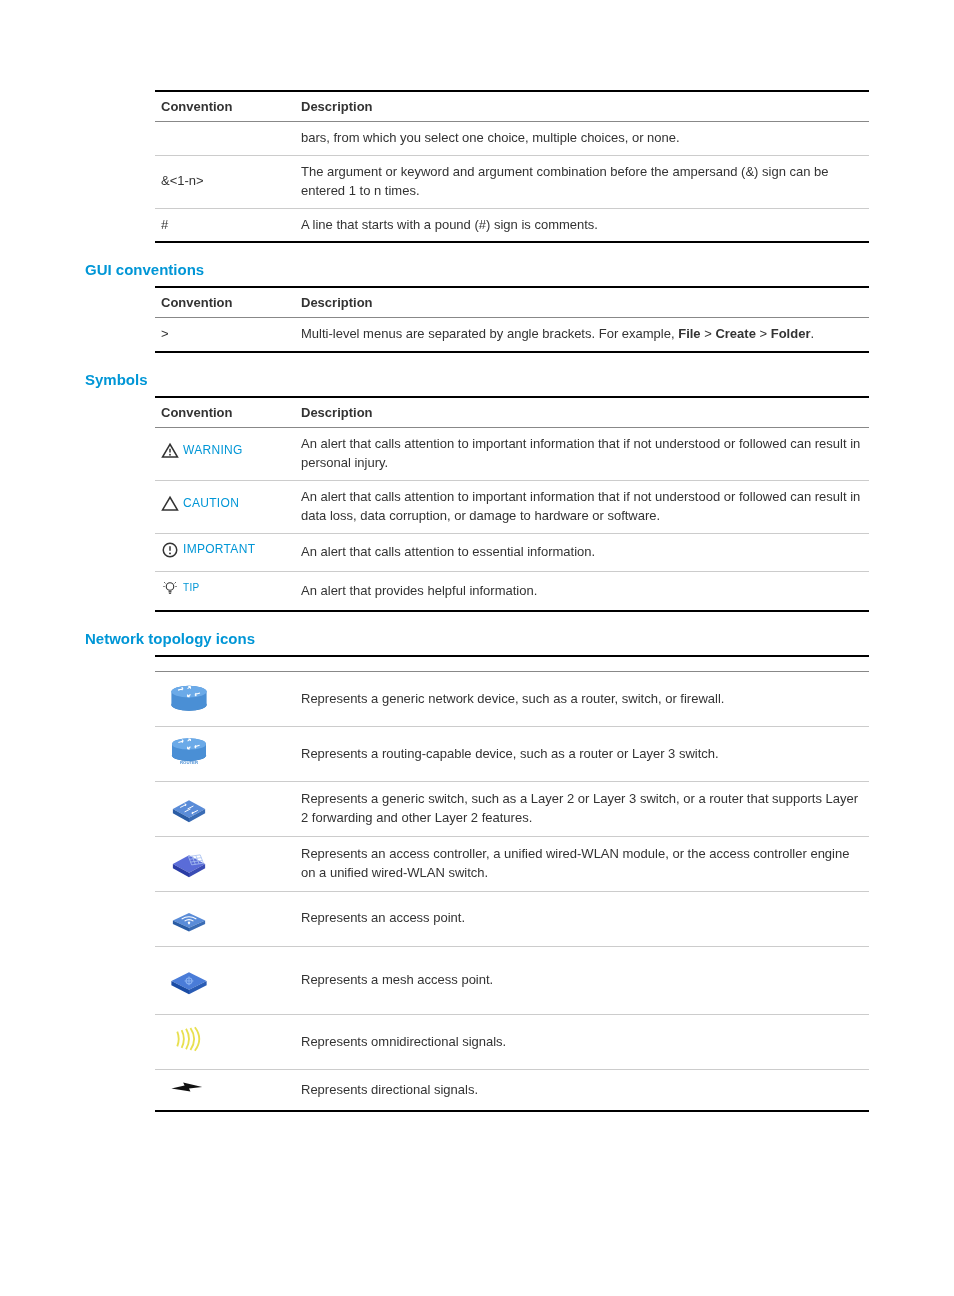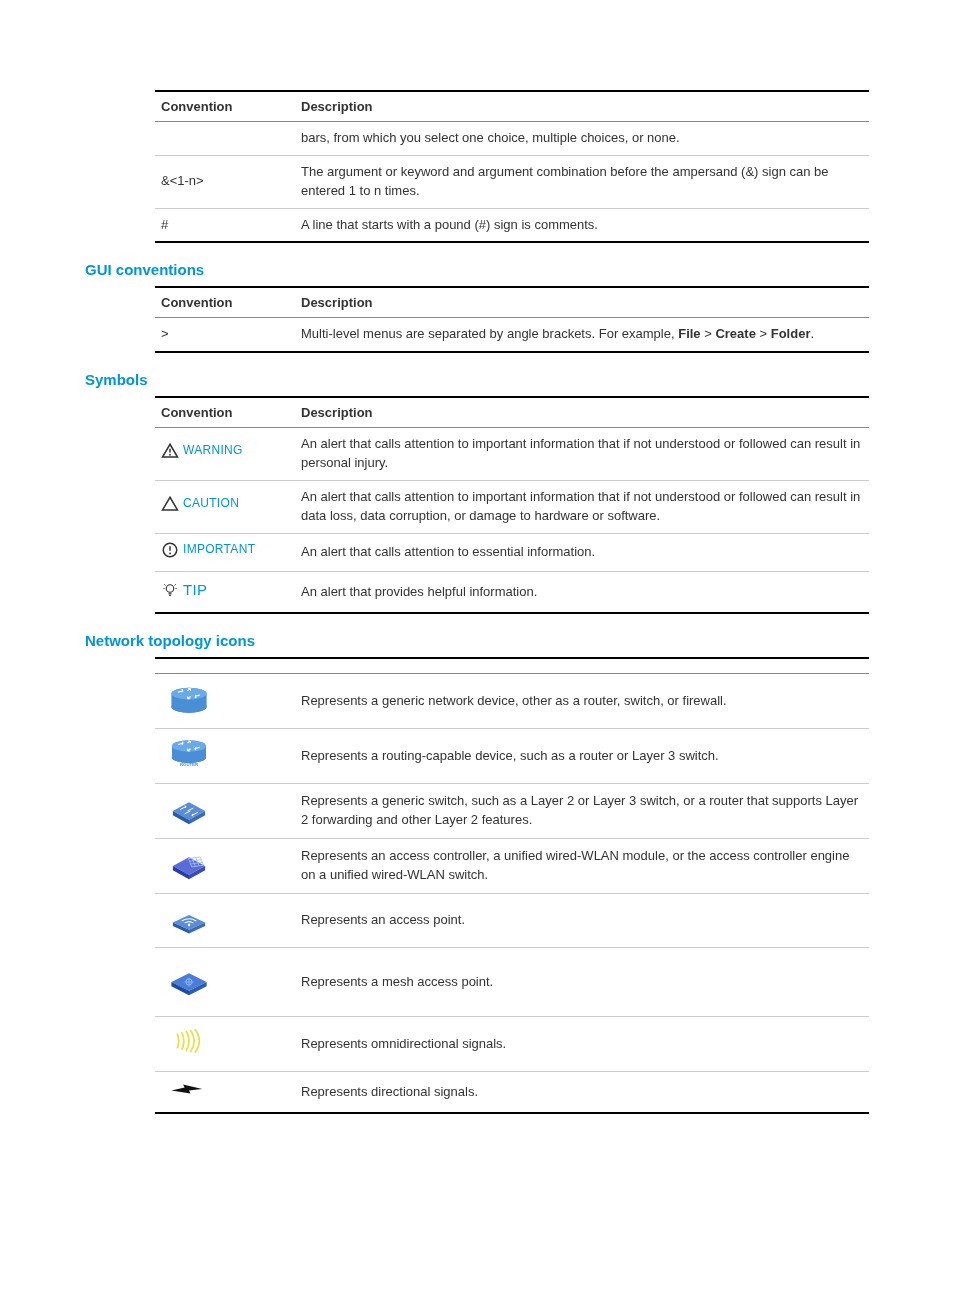--- a/index.html
+++ b/index.html
@@ -39,21 +39,21 @@
       border-bottom: 1px solid #ccc;
       vertical-align: middle;
       font-size: 13px;
       line-height: 1.45;
     }
     tbody tr:last-child td { border-bottom: 2px solid #000; }
     .col-conv { width: 140px; margin-top: 17px; }
     .icon-col { width: 140px; text-align: left; padding-left: 12px; }
     .icon-wrap { display: inline-flex; align-items: center; gap: 4px; justify-content: flex-start; }
     .sym-label { color: #0096d6; font-size: 12px; letter-spacing: 0.3px; }
-    .sym-label.sub { vertical-align: sub; font-size: 15px; }
+    .sym-label.sub { vertical-align: sub; font-size: 10px; }
     .bold { font-weight: bold; }
     svg.sym { width: 18px; height: 18px; }
     svg.topo { width: 44px; height: 34px; }
   </style>
 </head>
 <body>
 
 <table class="first-table">
   <thead>
     <tr>
@@ -175,21 +175,21 @@
         <svg class="topo" viewBox="0 0 60 44">
           <ellipse cx="30" cy="34" rx="24" ry="8" fill="#2a6fb5"></ellipse>
             <path d="M6 34 L6 16 A24 8 0 0 1 54 16 L54 34 A24 8 0 0 1 6 34" fill="#4a8fd5"></path>
             <ellipse cx="30" cy="16" rx="24" ry="8" fill="#6baae8"></ellipse>
           <path d="M15 14 L22 12 M22 12 L20 10 M22 12 L20 14" stroke="#fff" stroke-width="1.5" fill="none"></path>
           <path d="M45 18 L38 20 M38 20 L40 18 M38 20 L40 22" stroke="#fff" stroke-width="1.5" fill="none"></path>
           <path d="M28 12 L32 9 M32 9 L29 9 M32 9 L32 12" stroke="#fff" stroke-width="1.5" fill="none"></path>
           <path d="M32 20 L28 23 M28 23 L31 23 M28 23 L28 20" stroke="#fff" stroke-width="1.5" fill="none"></path>
         </svg>
       </td>
-      <td>Represents a generic network device, other as a router, switch, or firewall.</td>
+      <td>Represents a generic network device, such as a router, switch, or firewall.</td>
     </tr>
     <tr>
       <td class="icon-col">
         <svg class="topo" viewBox="0 0 60 48">
           <ellipse cx="30" cy="30" rx="24" ry="8" fill="#2a6fb5"></ellipse>
             <path d="M6 30 L6 14 A24 8 0 0 1 54 14 L54 30 A24 8 0 0 1 6 30" fill="#4a8fd5"></path>
             <ellipse cx="30" cy="14" rx="24" ry="8" fill="#6baae8"></ellipse>
           <path d="M15 12 L22 10 M22 10 L20 8 M22 10 L20 12" stroke="#fff" stroke-width="1.5" fill="none"></path>
           <path d="M45 16 L38 18 M38 18 L40 16 M38 18 L40 20" stroke="#fff" stroke-width="1.5" fill="none"></path>
           <path d="M28 10 L32 7 M32 7 L29 7 M32 7 L32 10" stroke="#fff" stroke-width="1.5" fill="none"></path>

